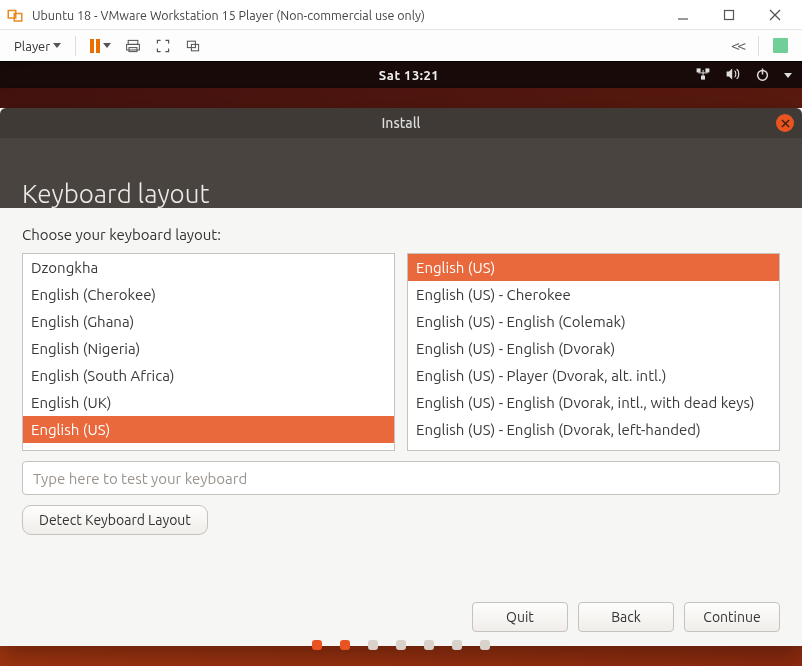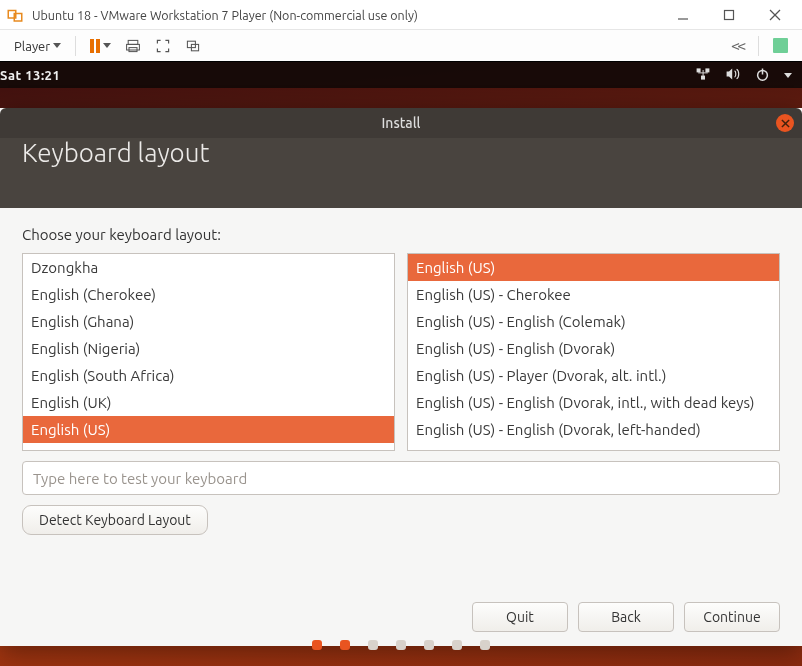--- a/index.html
+++ b/index.html
@@ -31,21 +31,21 @@
   .vmw-cycle { font-family: monospace; font-size: 14px; color: #666; letter-spacing: -2px; }
   .vmw-note { width: 15px; height: 15px; background: #6fcf97; border-radius: 1px; }
 
   
   .guest {
     position: relative; height: calc(666px - 30px - 32px);
     background: linear-gradient(175deg, #3a0f0f 0%, #8a2a0f 38%, #d55316 50%, #c24512 70%, #8a2a0f 100%);
   }
   .guest-topbar {
     height: 26px; background: rgba(20,10,8,0.92); color: #eee; font-size: 13px;
-    display: flex; align-items: center; position: relative;
+    display: flex; align-items: center; justify-content: center; position: relative; padding-left: 16px;
   }
   .guest-clock { font-weight: 600; letter-spacing: .5px; }
   .guest-indicators { position: absolute; right: 10px; top: 0; height: 26px; display: flex; align-items: center; gap: 14px; }
   .guest-indicators svg { fill: #ddd; }
 
   
   .installer {
     position: absolute; left: 0; right: 0; top: 46px; height: 538px;
     background: #f6f6f5; box-shadow: 0 6px 24px rgba(0,0,0,0.4);
     display: flex; flex-direction: column;
@@ -54,21 +54,21 @@
     height: 30px; background: #3f3a36; color: #ddd; font-size: 14px; font-weight: 500;
     display: flex; align-items: center; justify-content: center; position: relative;
     border-top-left-radius: 6px; border-top-right-radius: 6px;
   }
   .inst-close {
     position: absolute; right: 8px; top: 6px; width: 18px; height: 18px; border-radius: 50%;
     background: #e95420; display: flex; align-items: center; justify-content: center; color: #3f1a0a; font-size: 11px;
   }
   .inst-header {
     height: 70px; background: #49443f; color: #eceae8; font-size: 26px; font-weight: 300;
-    display: flex; align-items: flex-start; padding: 0 22px;
+    display: flex; align-items: flex-end; padding: 0 22px;
   }
   .inst-body { flex: 1; padding: 18px 22px 14px 22px; display: flex; flex-direction: column; gap: 10px; }
   .prompt { font-size: 15px; color: #333; }
 
   .layout-cols { display: flex; gap: 12px; height: 198px; }
   .listbox {
     flex: 1; border: 1px solid #c7c2bd; background: #fff; overflow: hidden; position: relative; padding-left: 47px;
   }
   .list-inner { position: absolute; inset: 0; overflow-y: auto; scrollbar-width: thin; scrollbar-color: #bfb8b0 #f0eee9; }
   .list-inner::-webkit-scrollbar { width: 8px; }
@@ -107,21 +107,21 @@
 
 <div class="vmw-titlebar">
   <span class="vmw-logo">
     <svg viewBox="0 0 24 24" width="18" height="18">
         <g fill="none" stroke="#e88a1f" stroke-width="2">
           <rect x="3" y="6" width="10" height="10"></rect>
           <rect x="11" y="10" width="10" height="10"></rect>
         </g>
       </svg>
   </span>
-  <span class="vmw-title">Ubuntu 18 - VMware Workstation 7 Player (Non-commercial use only)</span>
+  <span class="vmw-title">Ubuntu 18 - VMware Workstation 15 Player (Non-commercial use only)</span>
   <div class="vmw-winbtns">
     <div class="vmw-winbtn">
         <svg width="12" height="12">
           <line x1="1" y1="10" x2="11" y2="10" stroke-width="1.2"></line>
         </svg>
       </div>
     <div class="vmw-winbtn">
         <svg width="12" height="12">
           <rect x="1.5" y="1.5" width="9" height="9" fill="none" stroke-width="1.2"></rect>
         </svg>

